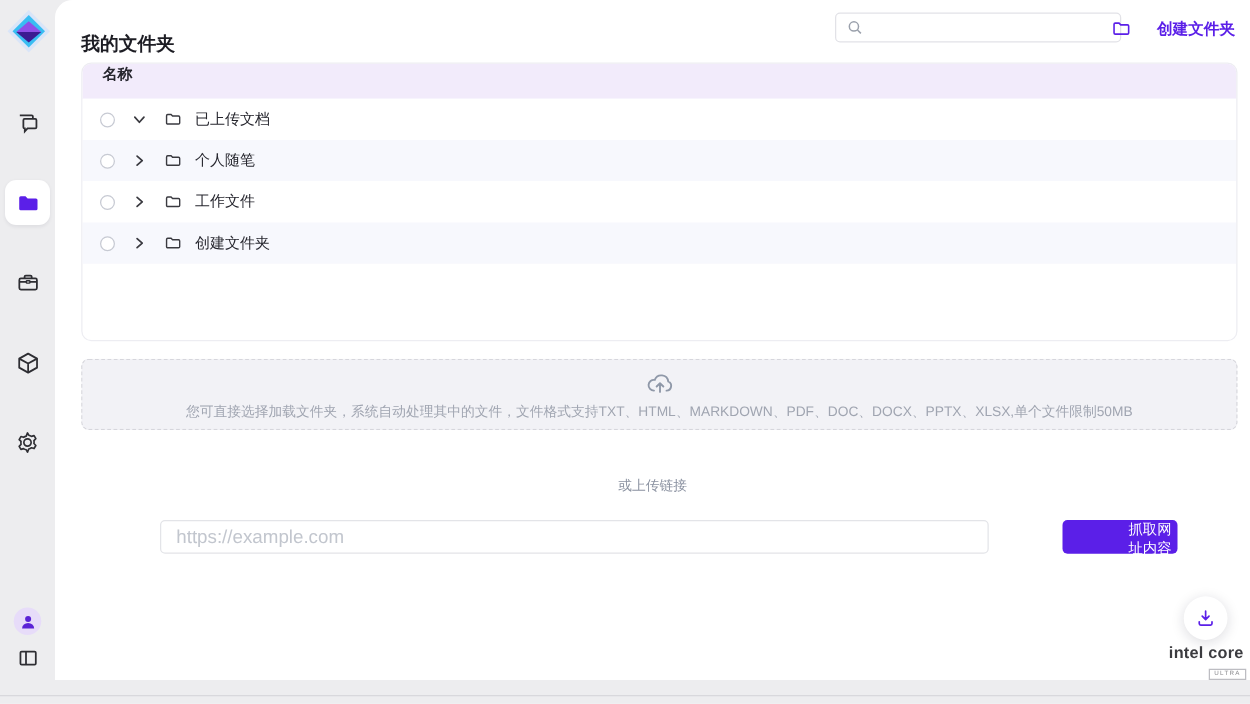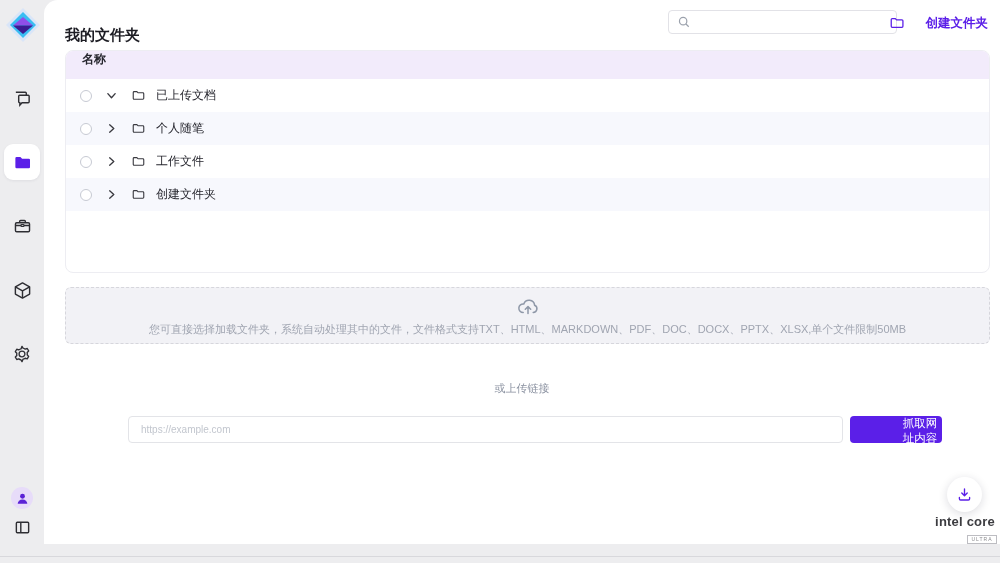--- a/index.html
+++ b/index.html
@@ -72,23 +72,23 @@
     position:absolute; left:21px; top:287px; width:925px; height:57px;
     background:#f2f2f6; border:1px dashed #d6d6dc; border-radius:6px;
     display:flex; flex-direction:column; align-items:center; justify-content:center; gap:3px;
     cursor:pointer;
   }
   .dropzone-hint { font-size:11px; color:#a0a5b1; }
 
   .link-divider { position:absolute; left:0; top:381px; width:956px; text-align:center; font-size:11px; color:#8b92a1; }
 
   .url-input {
-    position:absolute; left:84px; top:416px; width:715px; height:27px;
+    position:absolute; left:84px; top:416px; width:663px; height:27px;
     border:1px solid #e3e4e8; border-radius:4px; padding-left:12px;
-    font-size:10px; color:#333; outline:none; font-family:inherit;
+    font-size:15px; color:#333; outline:none; font-family:inherit;
   }
   .url-input::placeholder { color:#c2c6ce; }
   .fetch-btn {
     position:absolute; left:806px; top:416px; width:92px; height:27px;
     background:#5b1fe8; color:#fff; font-size:11.5px; border:none; border-radius:4px;
     cursor:pointer; font-family:inherit;padding-left:48px;
   }
 
   
   .fab {

